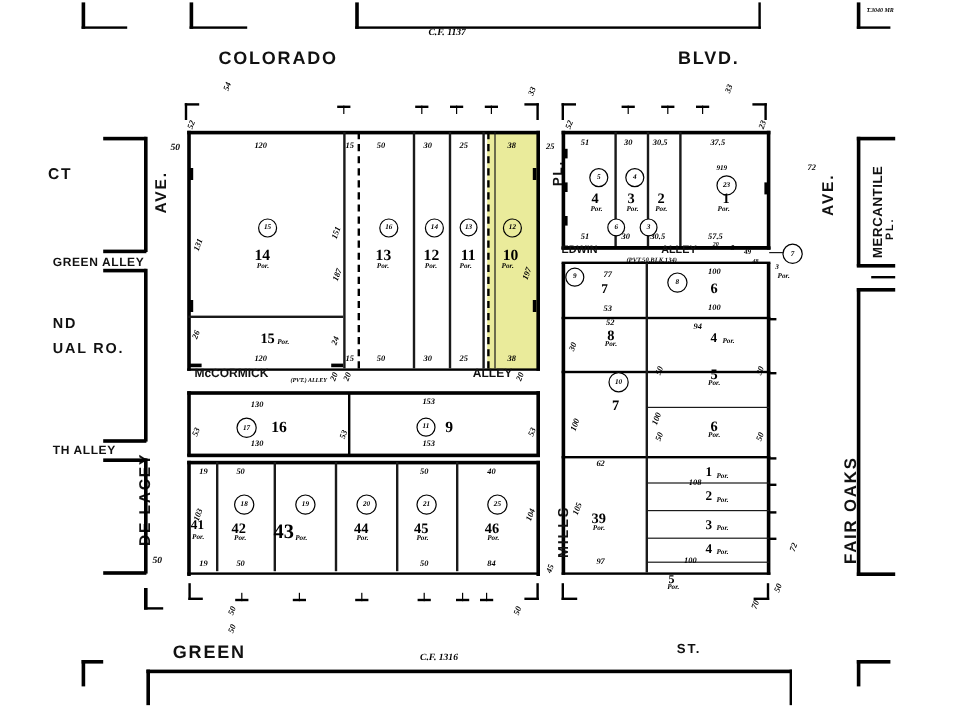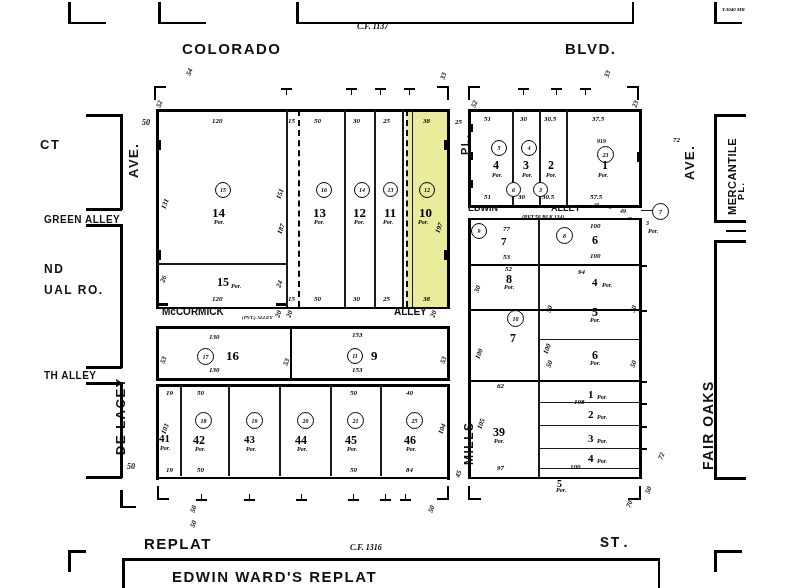--- a/index.html
+++ b/index.html
@@ -372,21 +372,21 @@
   <div class="dim" style="left:166px;top:466px;">19</div>
   <div class="dim" style="left:160px;top:425px;transform:rotate(-70deg);">103</div>
 
   <div class="circ" style="left:195px;top:412px;width:15px;height:15px;">18</div>
   <div class="lot-num" style="left:193px;top:433px;font-size:12px;">42</div>
   <div class="por" style="left:195px;top:446px;">Por.</div>
   <div class="dim" style="left:197px;top:389px;">50</div>
   <div class="dim" style="left:197px;top:466px;">50</div>
 
   <div class="circ" style="left:246px;top:412px;width:15px;height:15px;">19</div>
-  <div class="lot-num" style="left:244px;top:433px;font-size:11px;">43</div>
+  <div class="lot-num" style="left:228px;top:433px;font-size:17px;">43</div>
   <div class="por" style="left:246px;top:446px;">Por.</div>
 
   <div class="circ" style="left:297px;top:412px;width:15px;height:15px;">20</div>
   <div class="lot-num" style="left:295px;top:433px;font-size:12px;">44</div>
   <div class="por" style="left:297px;top:446px;">Por.</div>
 
   <div class="circ" style="left:347px;top:412px;width:15px;height:15px;">21</div>
   <div class="lot-num" style="left:345px;top:433px;font-size:12px;">45</div>
   <div class="por" style="left:347px;top:446px;">Por.</div>
   <div class="dim" style="left:350px;top:389px;">50</div>
@@ -427,32 +427,31 @@
   <div class="street-name vert" style="left:700px;top:470px;font-size:14px;transform:rotate(-90deg);letter-spacing:1.5px;">FAIR OAKS</div>
 
   <div class="ln" style="left:714px;top:114px;width:32px;height:2.5px;"></div>
   <div class="ln" style="left:714px;top:114px;width:2.5px;height:108px;"></div>
   <div class="ln" style="left:714px;top:220px;width:32px;height:2.5px;"></div>
   <div class="ln" style="left:714px;top:240px;width:32px;height:2.5px;"></div>
   <div class="ln" style="left:714px;top:240px;width:2.5px;height:240px;"></div>
   <div class="ln" style="left:714px;top:477px;width:32px;height:2.5px;"></div>
   <div class="ln" style="left:726px;top:230px;width:20px;height:1.5px;"></div>
 
-  <div class="street-name" style="left:144px;top:535px;font-size:15px;">REPLAT</div>
-  <div class="street-name" style="left:600px;top:535px;font-size:15px;font-family:Liberation Mono, monospace;">ST.</div>
+  <div class="street-name" style="left:144px;top:535px;font-size:15px;">GREEN</div>
+  <div class="street-name" style="left:564px;top:535px;font-size:11px;">ST.</div>
   <div class="cf" style="left:350px;top:543px;">C.F. 1316</div>
 
   <div class="corner" style="left:68px;top:550px;">
     <i style="left:0;top:0;width:2.5px;height:22px;"></i>
     <i style="left:0;top:0;width:18px;height:2.5px;"></i>
   </div>
   <div class="corner" style="left:122px;top:558px;">
     <i style="left:0;top:0;width:2.5px;height:30px;"></i>
     <i style="left:0;top:0;width:538px;height:2.5px;"></i>
     <i style="left:535.5px;top:0;width:2.5px;height:30px;"></i>
   </div>
   <div class="corner" style="left:714px;top:550px;">
     <i style="left:0;top:0;width:2.5px;height:22px;"></i>
     <i style="left:0;top:0;width:28px;height:2.5px;"></i>
   </div>
-  <div class="street-name" style="left:172px;top:568px;font-size:15px;">EDWIN WARD'S REPLAT</div>
 
 </div>
 
 </body></html>

